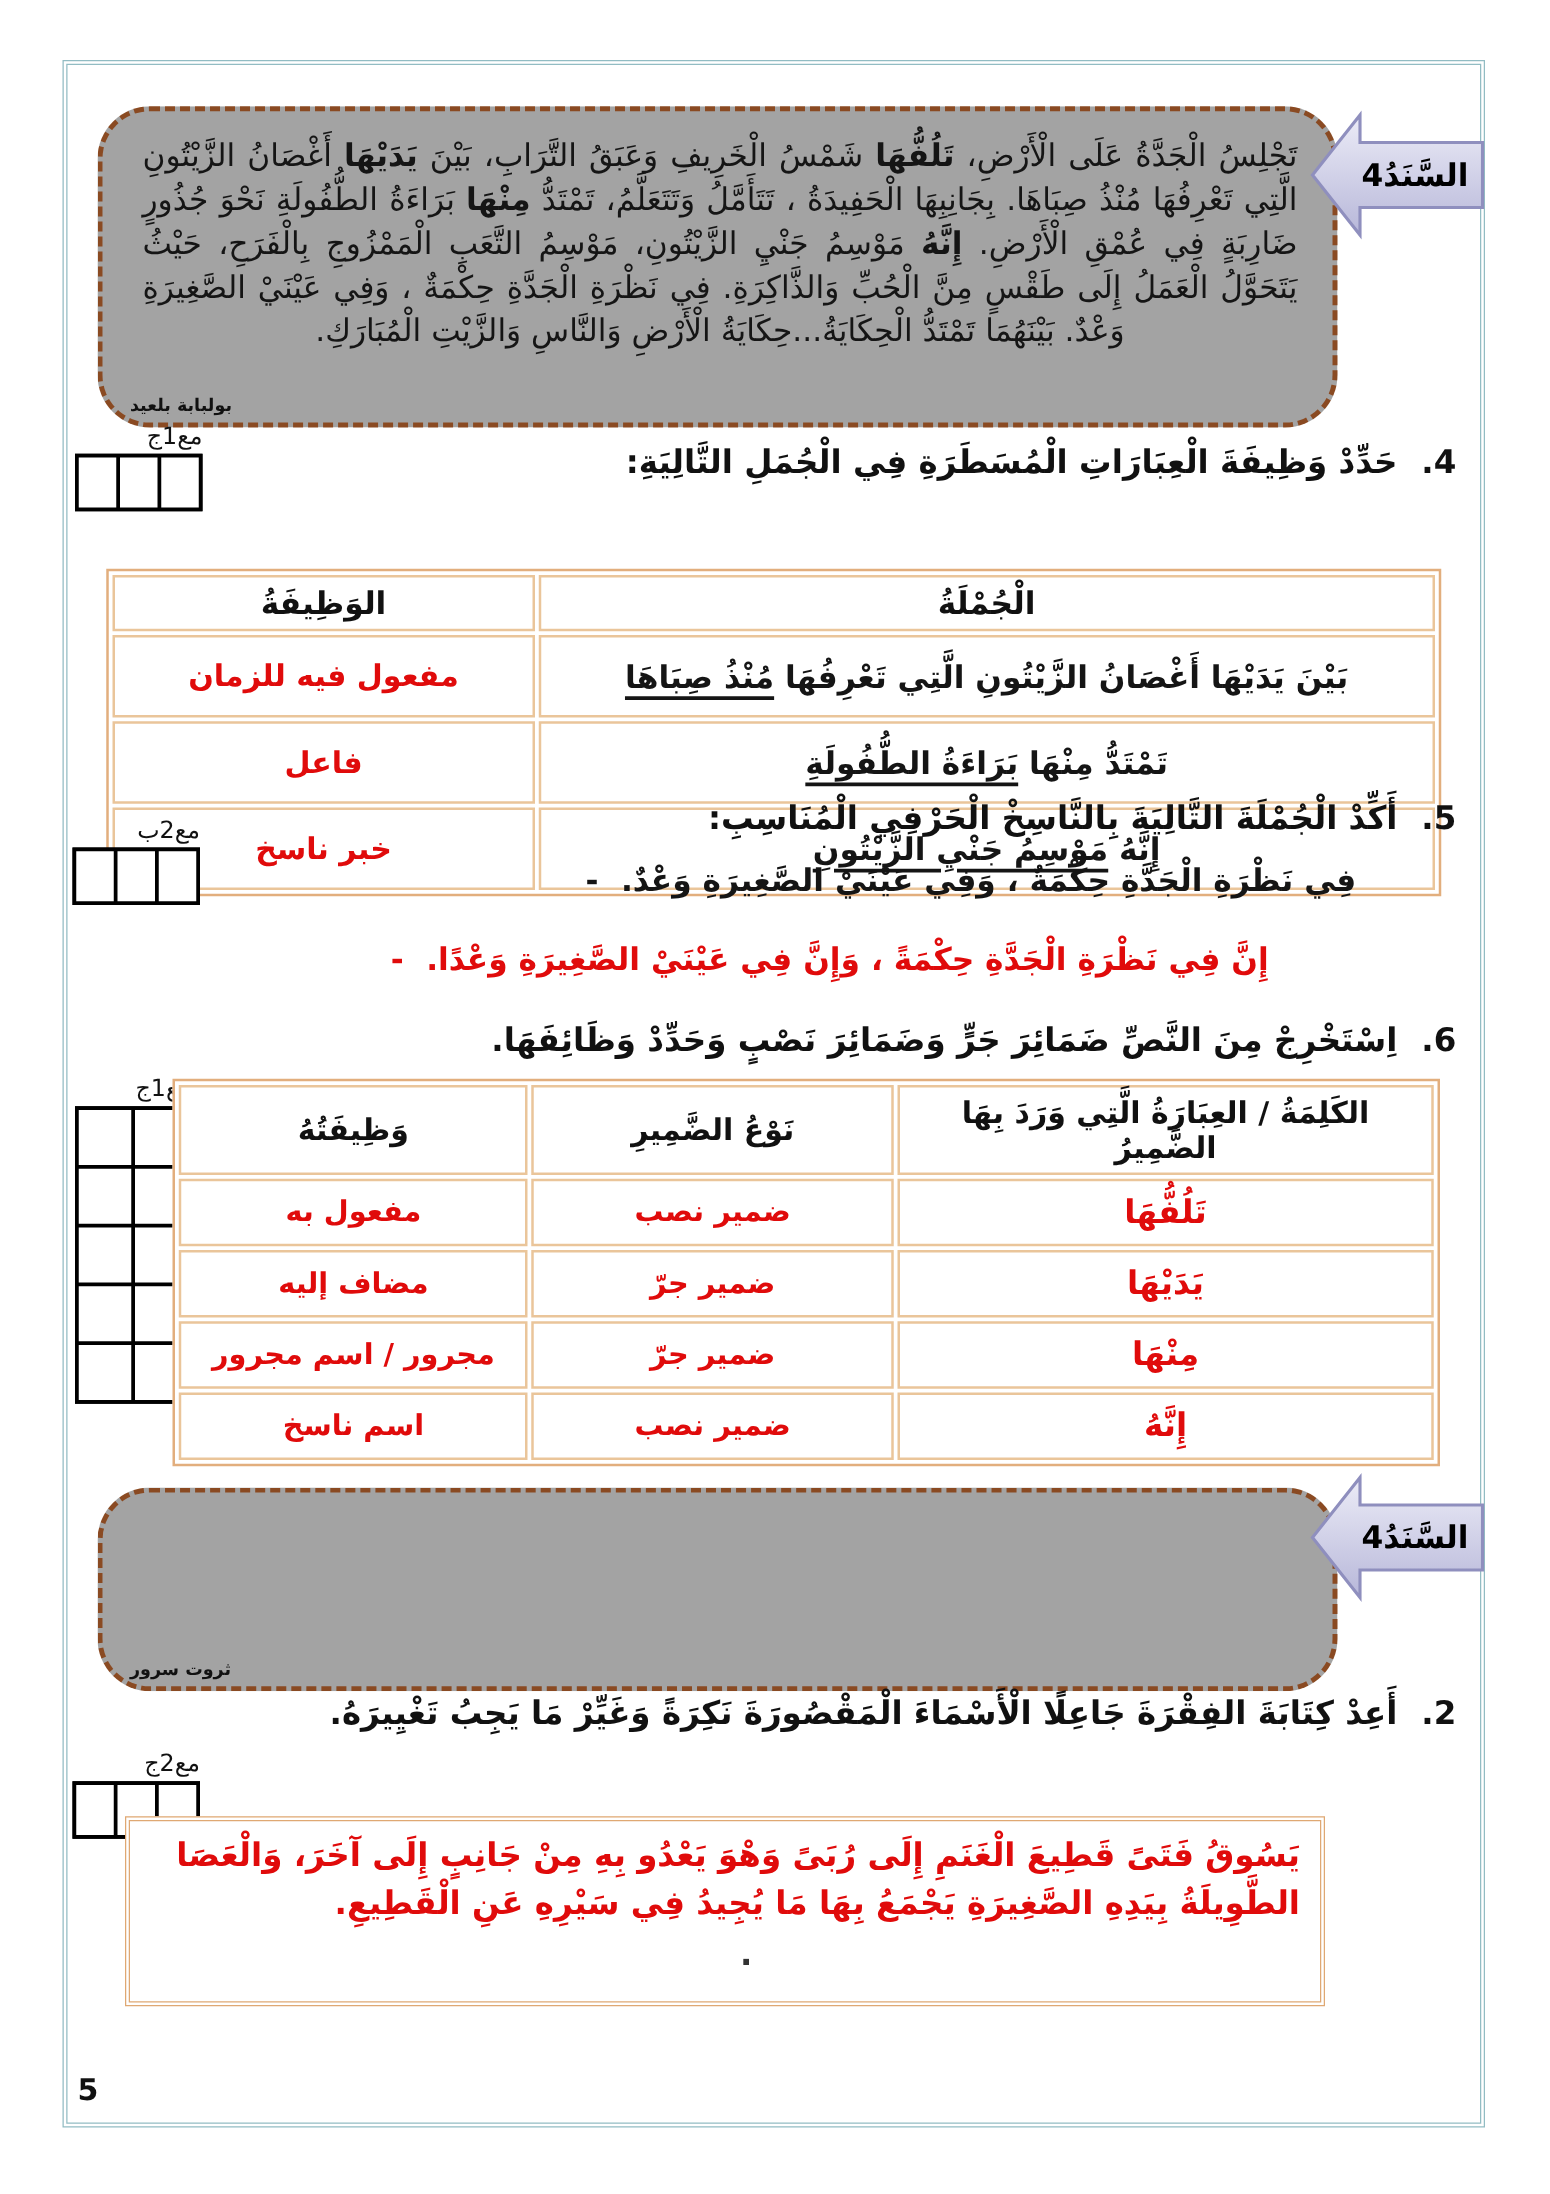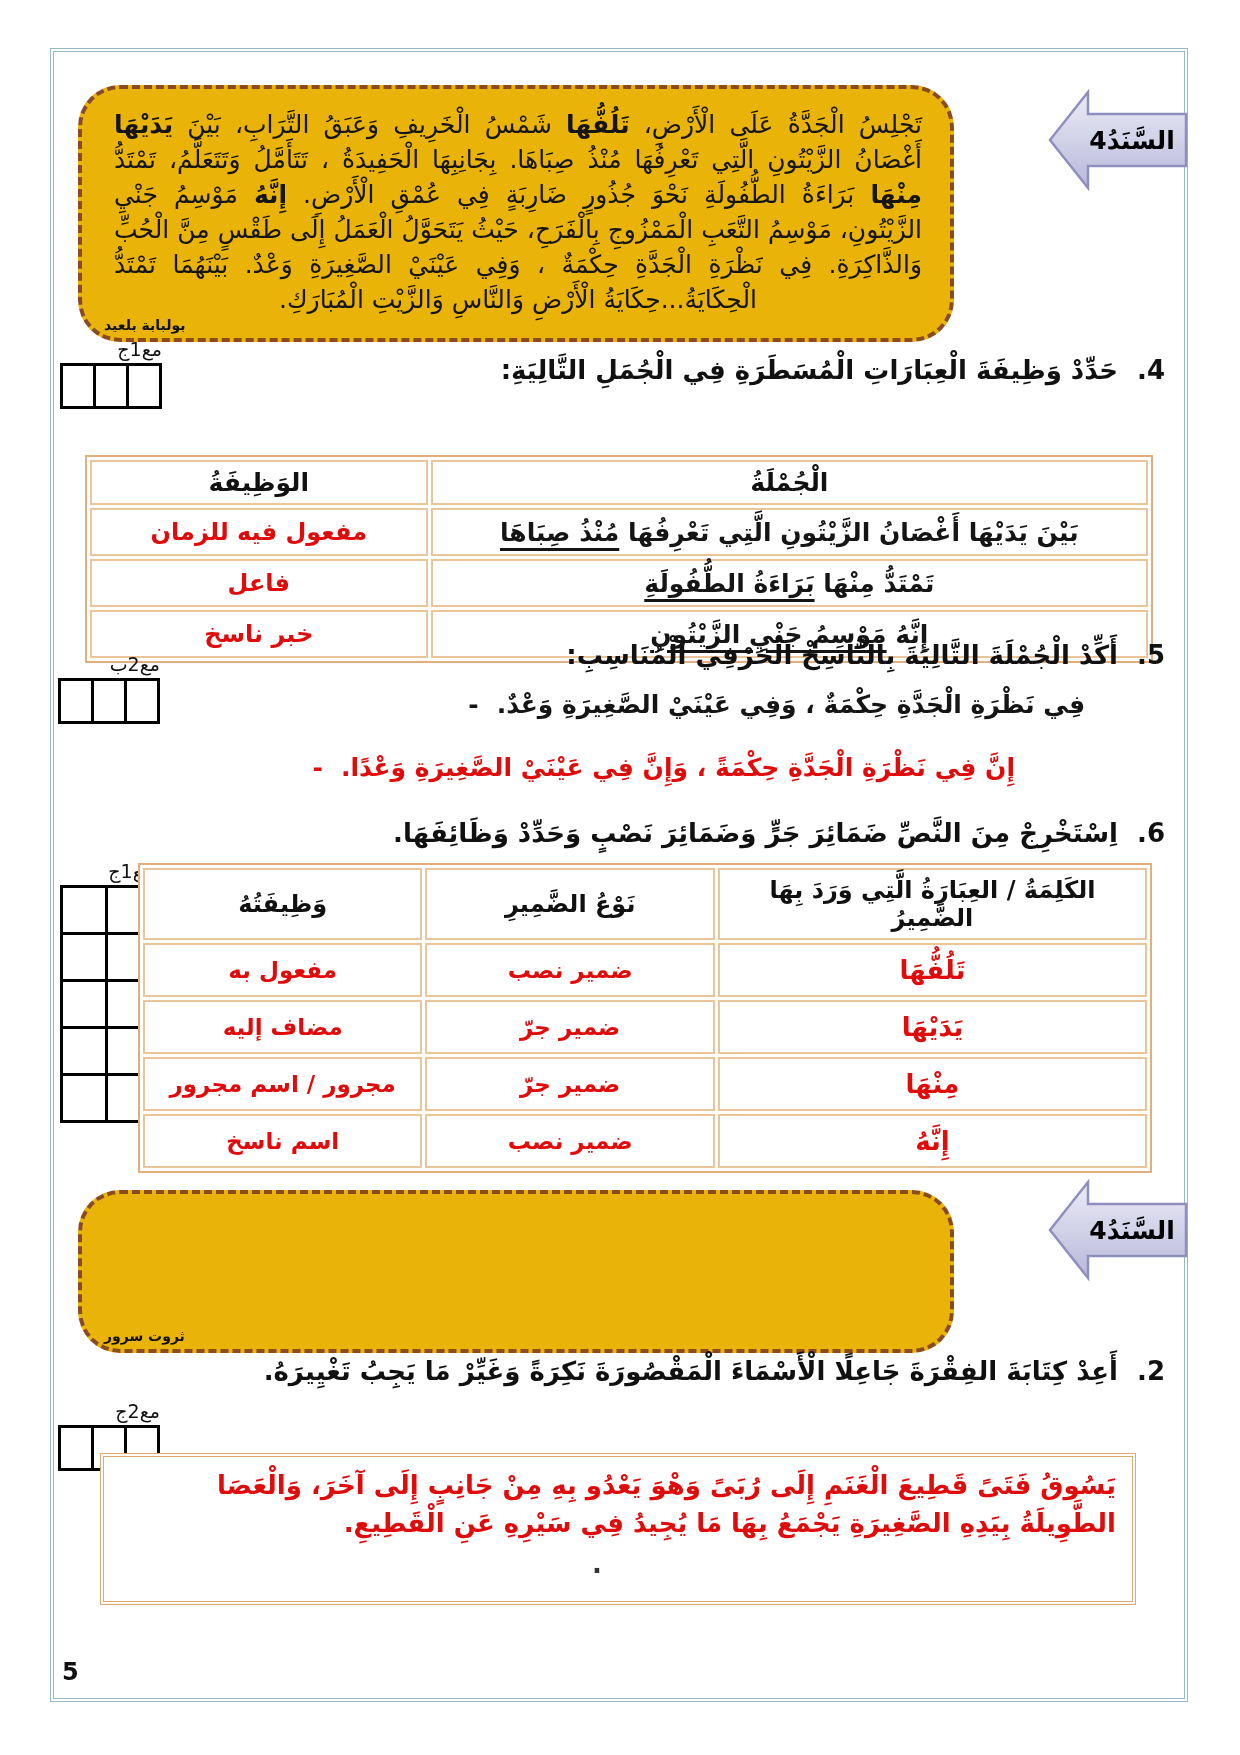--- a/index.html
+++ b/index.html
@@ -7,21 +7,21 @@
   body{
     position:relative;background:#ffffff;overflow:hidden;
     font-family:"DejaVu Sans",sans-serif;color:#111;
   }
   .frame{
     position:absolute;left:50px;top:48px;width:1138px;height:1654px;
     border:4px double #92bcc3;
   }
   
   .support-box{
-    position:absolute;left:78px;width:876px;background:#eab308;
+    position:absolute;left:78px;width:992px;background:#a3a3a3;
     border:4px dashed #8a4a22;border-radius:42px;
   }
   #support3{top:85px;height:257px;padding:18px 28px 36px 32px}
   #support4{top:1190px;height:163px;padding:20px 42px 42px 46px}
   .support-text{
     direction:rtl;font-size:25px;line-height:1.40;color:#151515;
     text-align:justify;text-align-last:center;
   }
   #support4 .support-text{font-size:26px}
   .support-author{
@@ -57,40 +57,40 @@
   .wtable{
     position:absolute;border-collapse:separate;border-spacing:3px;
     background:#fff;border:2px solid #e2ae7d;direction:rtl;table-layout:fixed;
   }
   .wtable th,.wtable td{
     border:2px solid #eac59a;background:#fff;text-align:center;vertical-align:middle;
     padding:6px 10px;
   }
   #table1{left:85px;top:455px;width:1068px}
   #table1 th{font-size:25px;font-weight:bold;height:44px}
-  #table1 td{height:48px}
+  #table1 td{height:66px}
   #table1 .sentence{font-size:25px;font-weight:bold;color:#151515}
   #table1 .function{font-size:24px;font-weight:bold;color:#e00b0b}
   #table2{left:138px;top:863px;width:1014px}
   #table2 th{font-size:24px;font-weight:bold;height:60px;font-weight:bold}
   #table2 td{height:54px;color:#e00b0b;font-weight:bold}
   #table2 .word{font-size:26px}
   #table2 .ptype,#table2 .pfunc{font-size:23px}
   .und{text-decoration:underline;text-decoration-thickness:2.5px;text-underline-offset:7px}
   
   .bullet{
     position:absolute;display:flex;direction:ltr;align-items:center;gap:18px;
     font-size:25px;font-weight:bold;white-space:nowrap;
   }
   .bullet .b-text{direction:rtl}
   #bullet1{top:690px;right:155px;color:#151515}
   #bullet2{top:753px;right:225px;color:#e00b0b}
   
   .answer-box{
-    position:absolute;left:100px;top:1453px;width:1036px;height:152px;
+    position:absolute;left:100px;top:1453px;width:960px;height:152px;
     border:4px double #dfa873;padding:10px 16px;background:#fff;
   }
   .answer-text{
     direction:rtl;color:#e00b0b;font-size:26px;font-weight:bold;
     line-height:1.45;text-align:right;
   }
   .answer-dot{
     position:absolute;left:488px;top:92px;font-size:26px;font-weight:bold;color:#333;
   }
   

